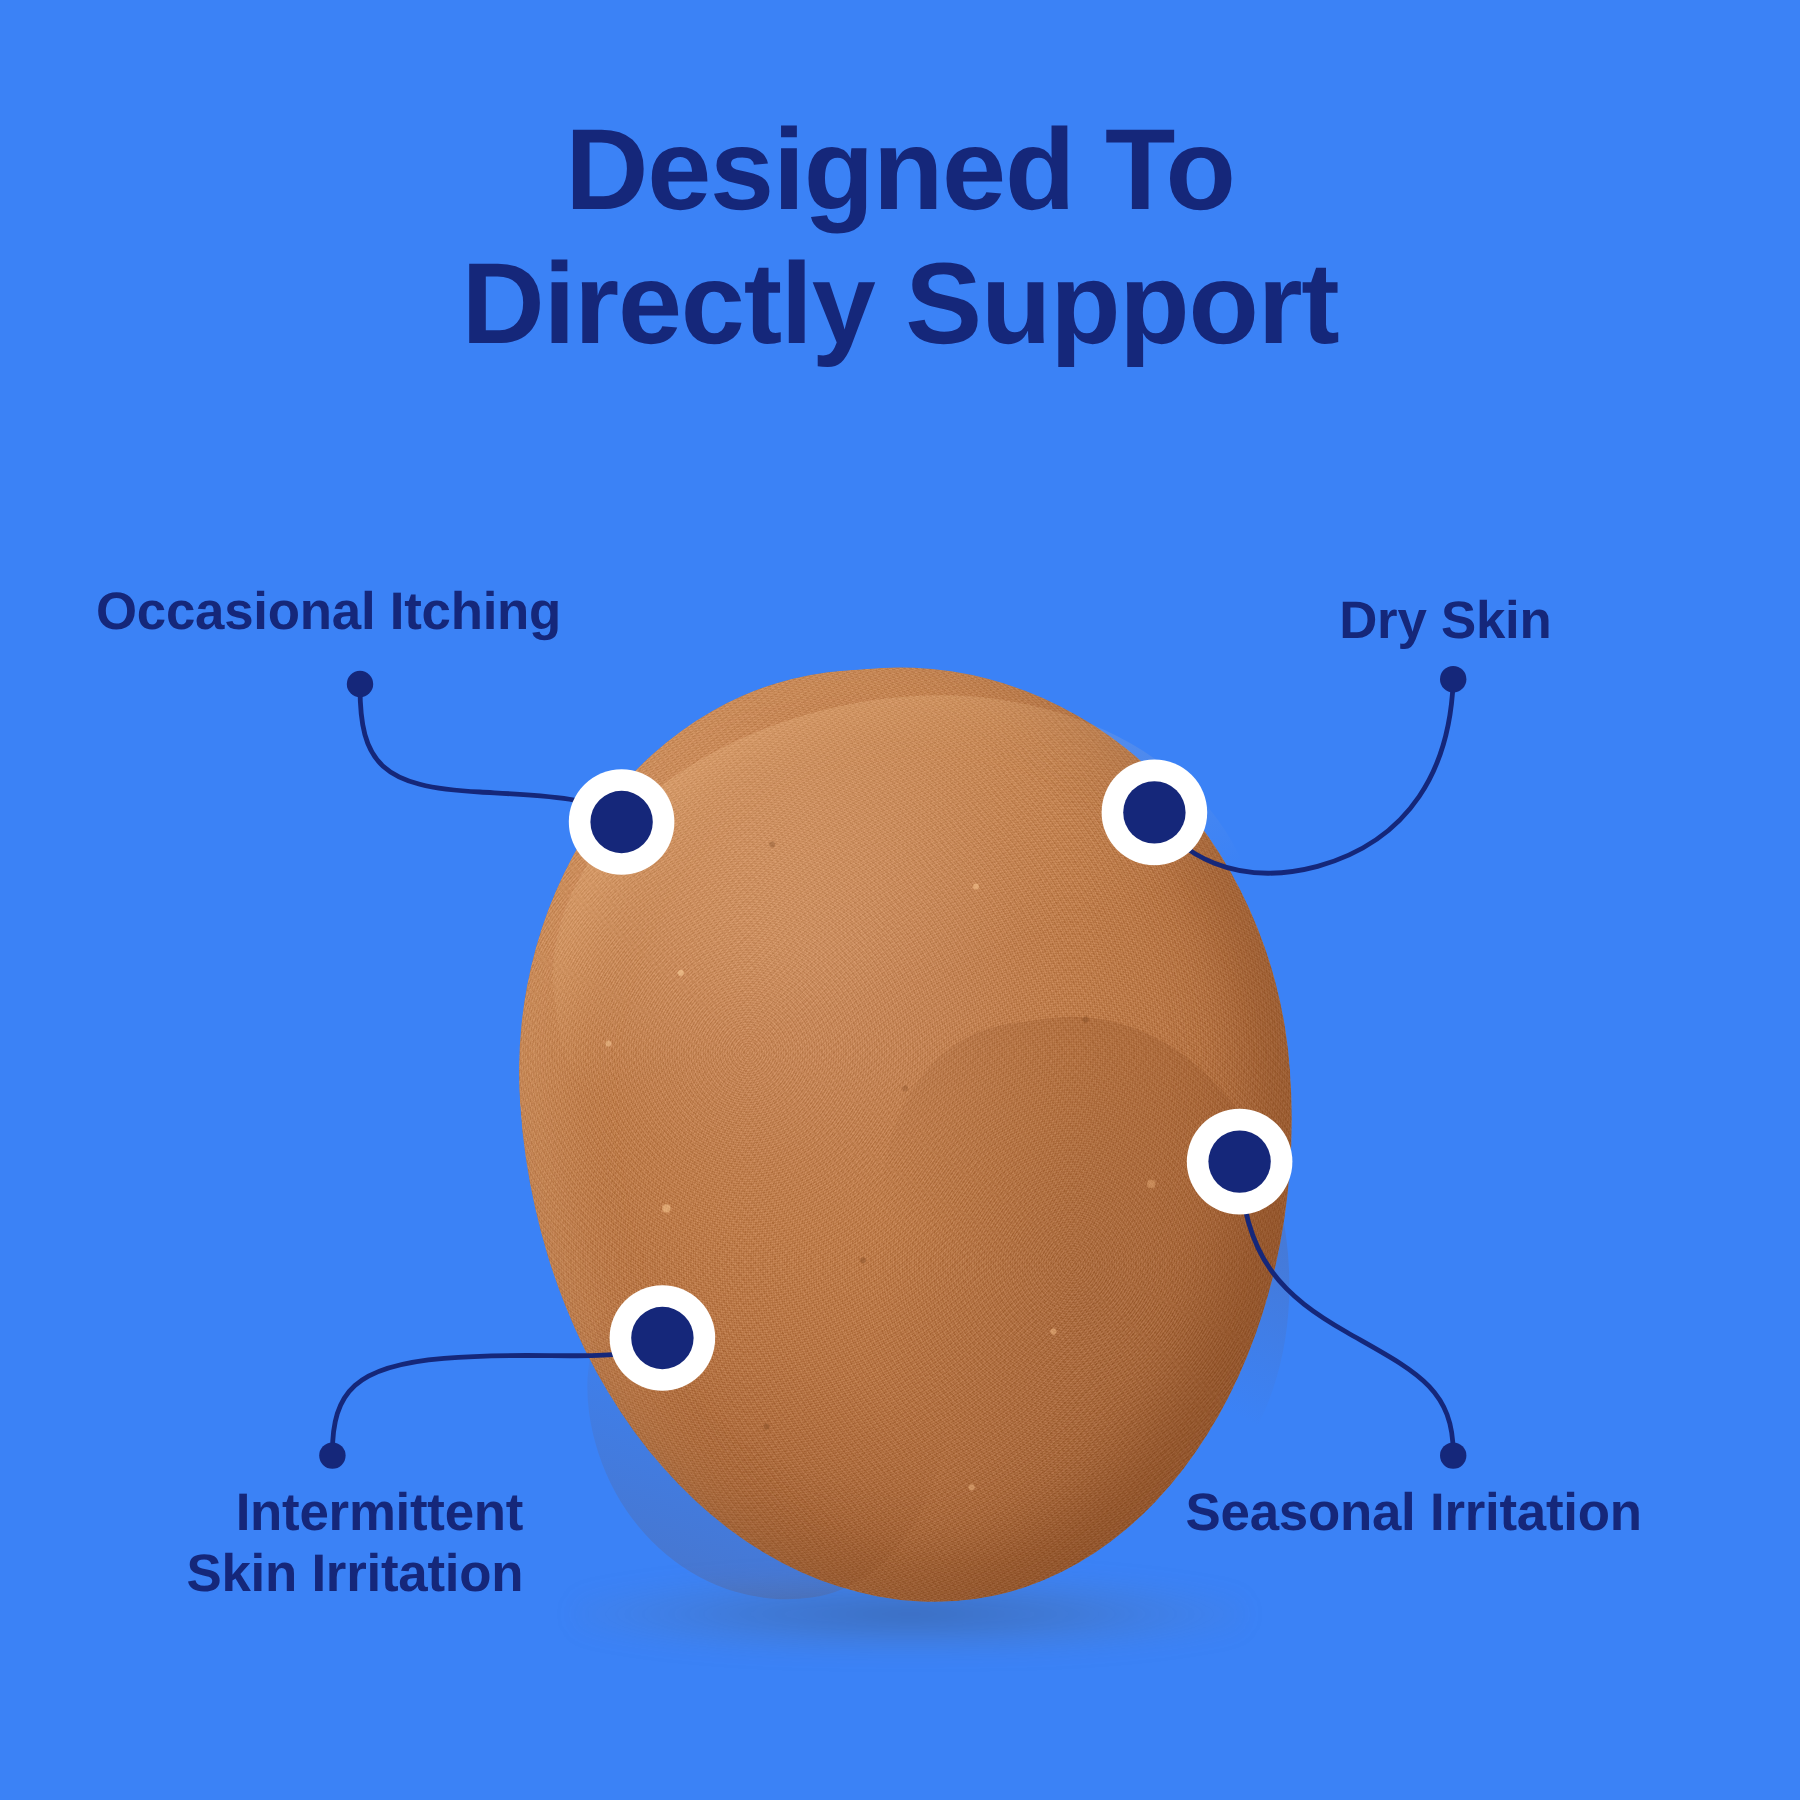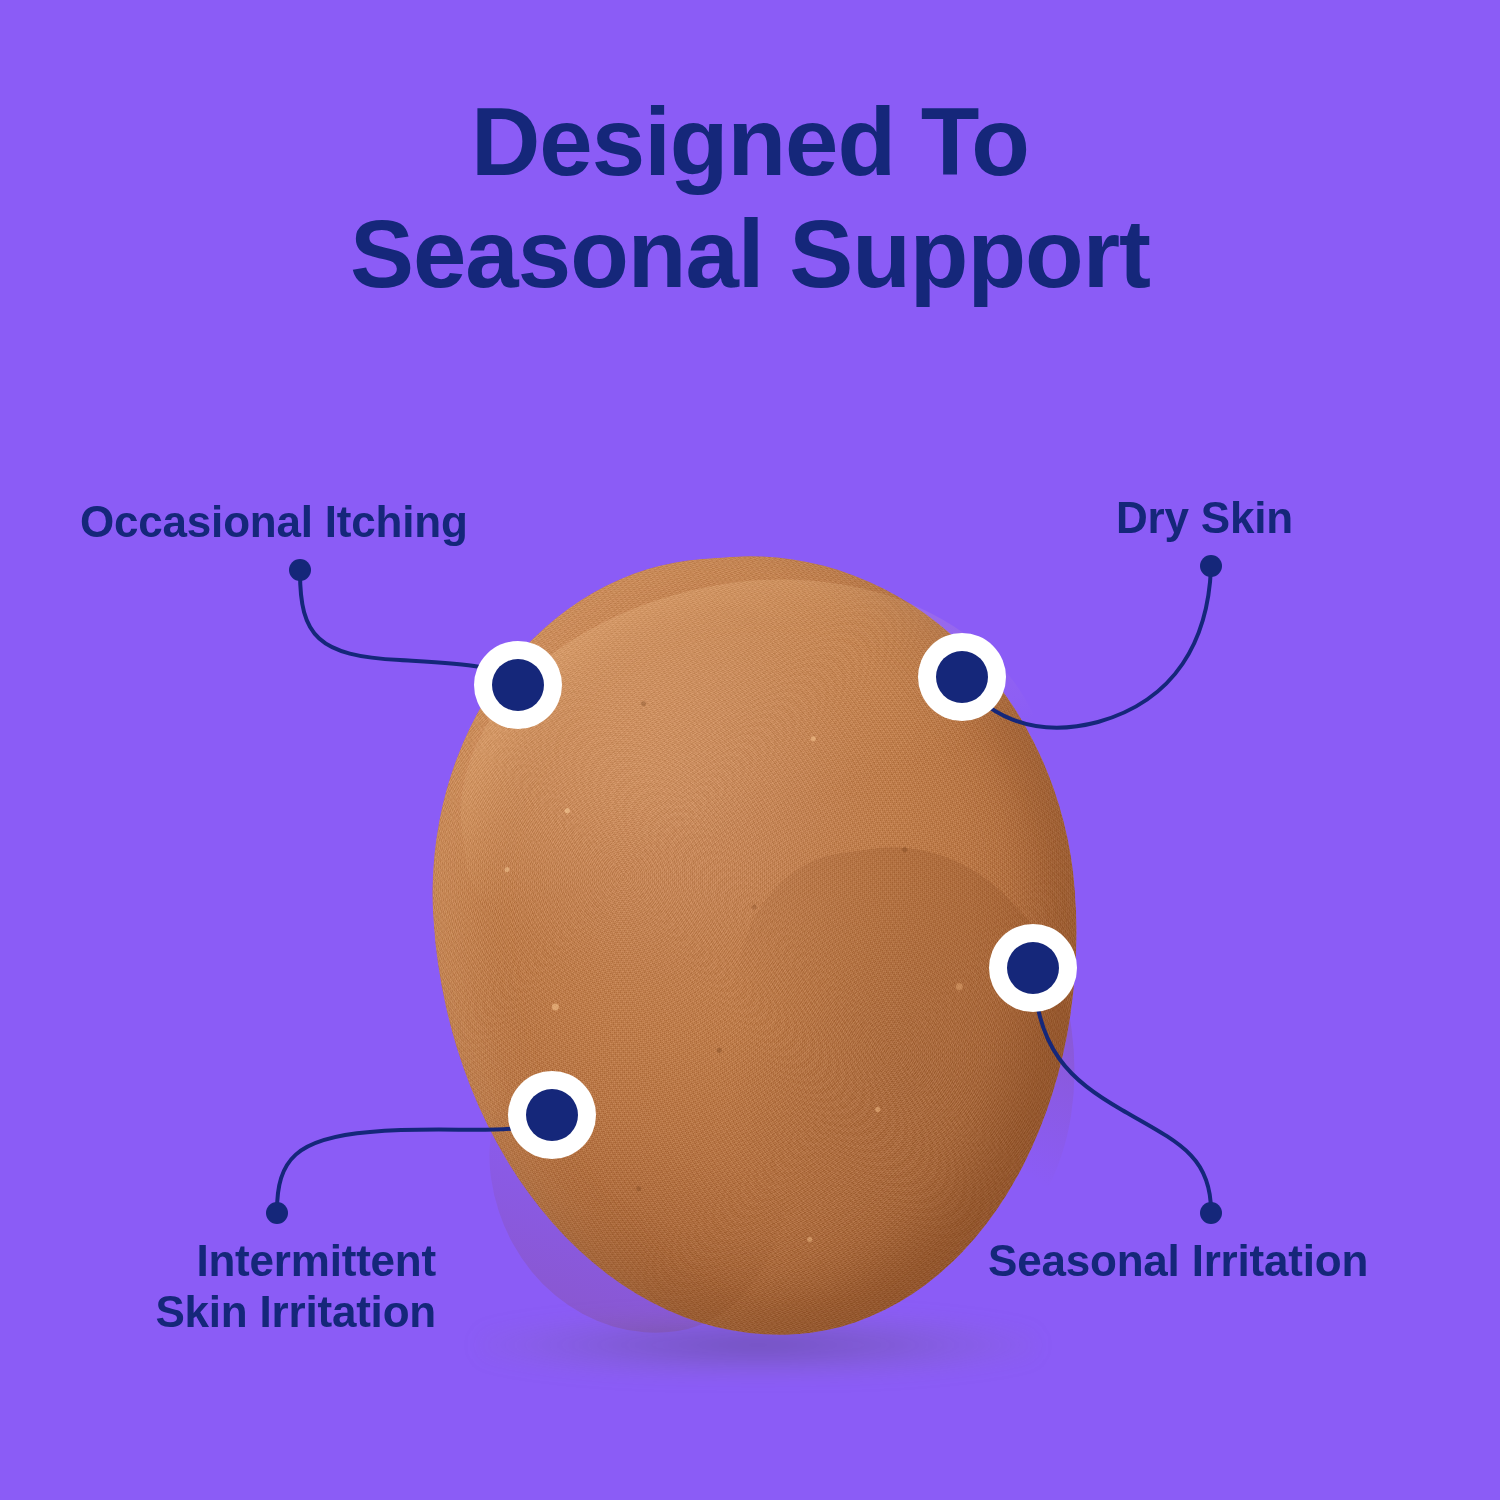--- a/index.html
+++ b/index.html
@@ -13,21 +13,21 @@
     background: #f4f4f4;
     font-family: "Liberation Sans", sans-serif;
     overflow: hidden;
     position: relative;
   }
 
   #canvas {
     position: relative;
     width: 1500px;
     height: 1500px;
-    background: #8b5cf6;
+    background: #3b82f6;
   }
 
   
   #heading {
     position: absolute;
     left: 0;
     top: 86px;
     width: 1500px;
     text-align: center;
     color: #15277a;
@@ -164,33 +164,33 @@
   
   .callout-label {
     position: absolute;
     color: #15277a;
     font-size: 44px;
     font-weight: bold;
     line-height: 1.17;
     white-space: pre-line;
     letter-spacing: -0.2px;
   }
-  #label-occasional-itching { left: 80px;  top: 496px; }
+  #label-occasional-itching { left: 80px;  top: 484px; }
   #label-dry-skin          { left: 1116px; top: 492px; }
   #label-intermittent      { left: 122px; top: 1235px; text-align: right; width: 314px; }
   #label-seasonal          { left: 988px; top: 1235px; }
 </style>
 </head>
 <body>
 
 <div id="canvas">
 
   <div id="heading">
     <span class="hline">Designed To</span>
-    <span class="hline">Seasonal Support</span>
+    <span class="hline">Directly Support</span>
   </div>
 
   <div id="product-wrap">
     <div id="chew-shadow"></div>
     <div id="chew">
       <div id="chew-facet-a"></div>
       <div id="chew-facet-b"></div>
       <div id="chew-facet-c"></div>
     </div>
   </div>

